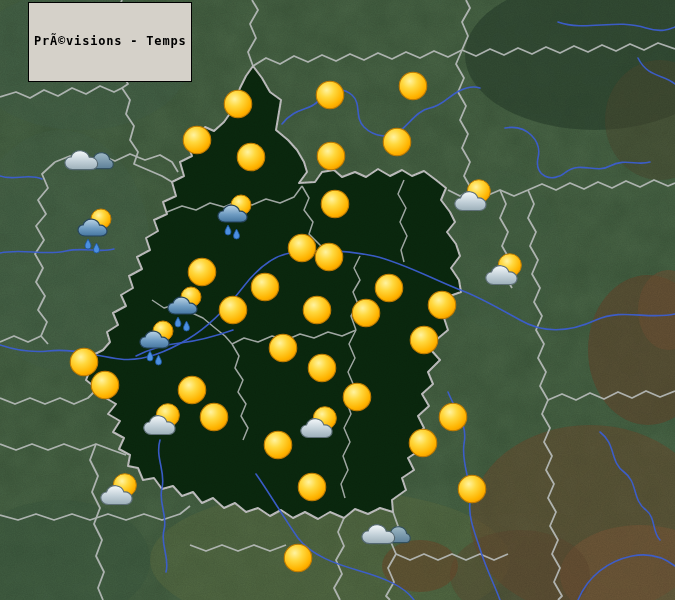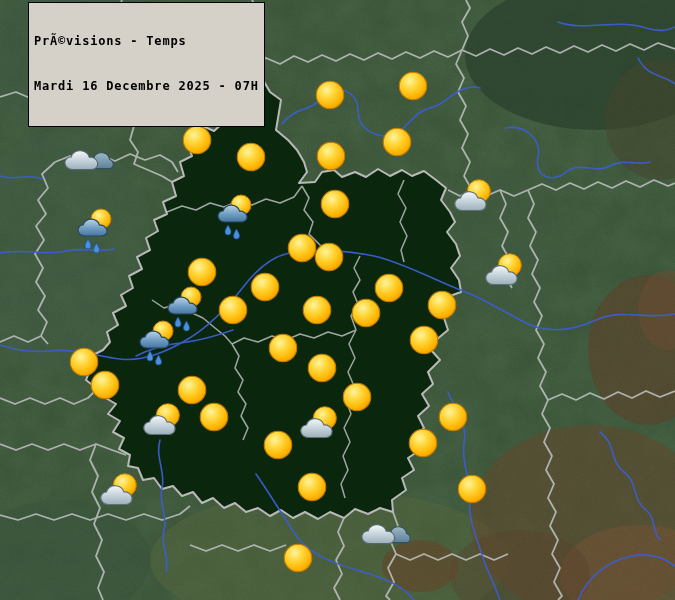--- a/index.html
+++ b/index.html
@@ -366,16 +366,15 @@
       </div>
       <div class="wicon clouds" style="left: 385px; top: 532px;">
         <svg xmlns="http://www.w3.org/2000/svg">
           <use href="#sym-clouds" width="100%" height="100%"></use>
         </svg>
       </div>
     </div>
 
   <div class="title-box">
     <div>PrÃ©visions - Temps</div>
-    <div>Mardi 16 Decembre 2025 - 07H</div>
   </div>
 
 </div>
 
 </body></html>

